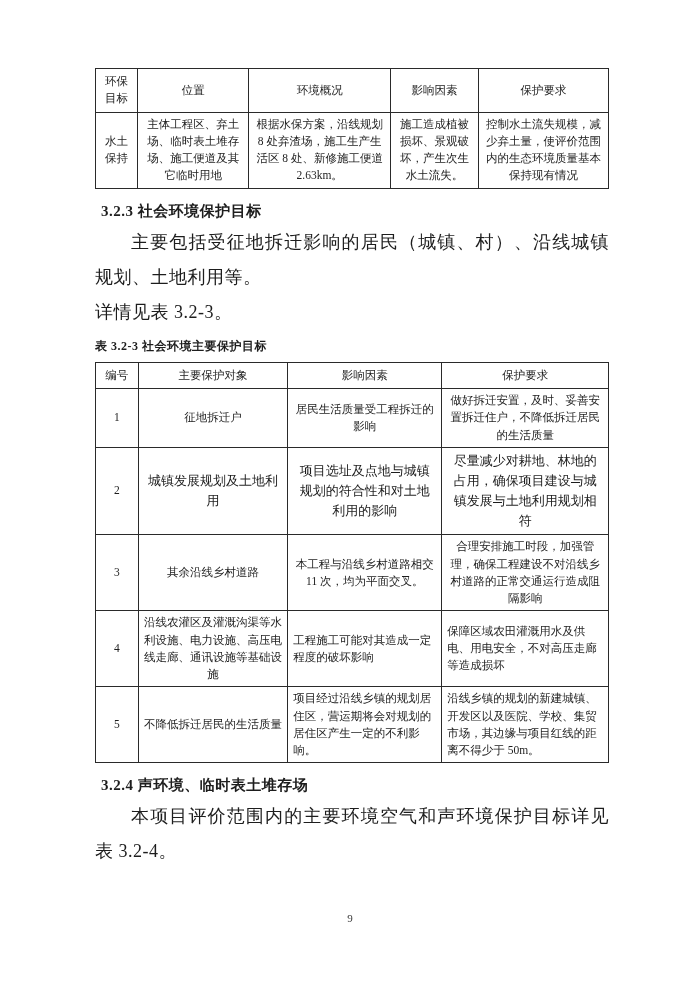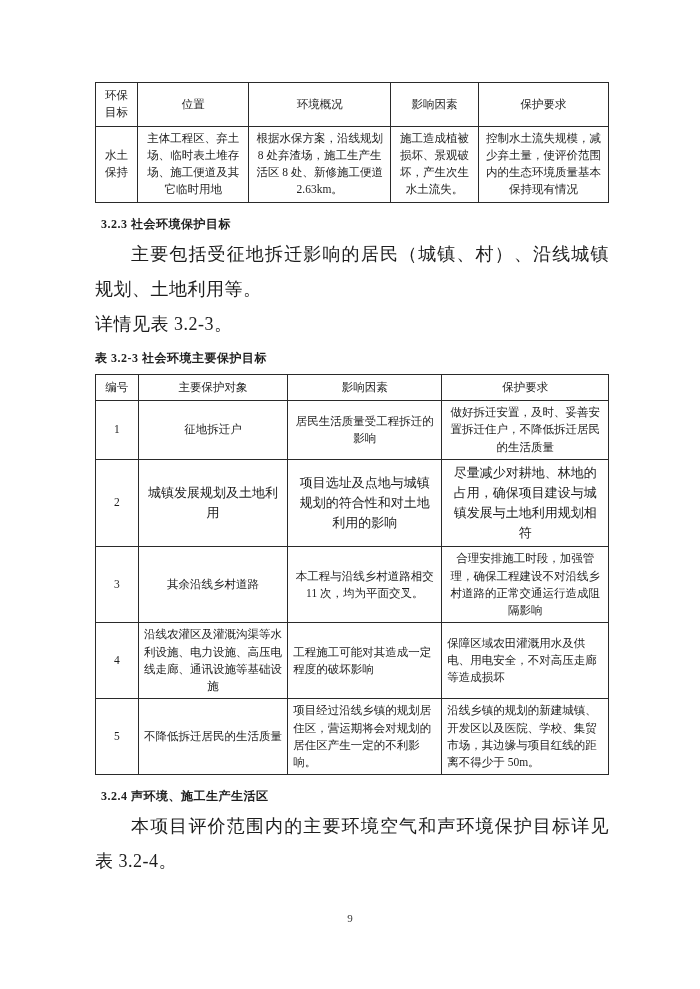--- a/index.html
+++ b/index.html
@@ -1,39 +1,39 @@
 <!DOCTYPE html>
 <html><head>
 <meta charset="utf-8">
 <style>
   html,body { margin:0; padding:0; }
   body {
     width:700px; height:989px; background:#ffffff;
     font-family:"Liberation Serif","DejaVu Serif",serif;
     color:#1d1d1d; position:relative; overflow:hidden;
   }
-  .content { position:absolute; left:95px; top:82px; width:514px; }
+  .content { position:absolute; left:95px; top:68px; width:514px; }
 
   table.tbl {
     border-collapse:collapse; width:100%; table-layout:fixed;
     border:1.5px solid #2a2a2a;
   }
   table.tbl td {
     border:1px solid #2a2a2a;
     text-align:center; vertical-align:middle;
     font-size:11.5px; line-height:1.5;
     padding:3px 5px;
     word-break:break-all;
   }
   table.tbl td.hdr { padding:4px 5px; }
   table.tbl td.left { text-align:left; }
   table.tbl2 td.big { font-size:13px; line-height:1.55; }
 
   .heading {
-    font-weight:bold; font-size:12px;
+    font-weight:bold; font-size:15px;
     margin:13px 0 4px 6px; letter-spacing:0.5px;
   }
   .para {
     font-size:18px; line-height:1.95;
     text-indent:2em; text-align:justify;
     white-space:pre-wrap; margin:4px 0 6px 0;
     letter-spacing:0.5px;
   }
   .caption {
     text-align:left; font-weight:bold; font-size:12px;
@@ -120,18 +120,18 @@
       </tr>
       <tr>
         <td>5</td>
         <td>不降低拆迁居民的生活质量</td>
         <td class="left">项目经过沿线乡镇的规划居住区，营运期将会对规划的居住区产生一定的不利影响。</td>
         <td class="left">沿线乡镇的规划的新建城镇、开发区以及医院、学校、集贸市场，其边缘与项目红线的距离不得少于 50m。</td>
       </tr>
     </tbody>
   </table>
 
-  <div class="heading">3.2.4 声环境、施工生产生活区</div>
+  <div class="heading">3.2.4 声环境、临时表土堆存场</div>
   <p class="para">本项目评价范围内的主要环境空气和声环境保护目标详见表 3.2-4。</p>
 
 </div>
 
 <div class="page-number">9</div>
 
 </body></html>

